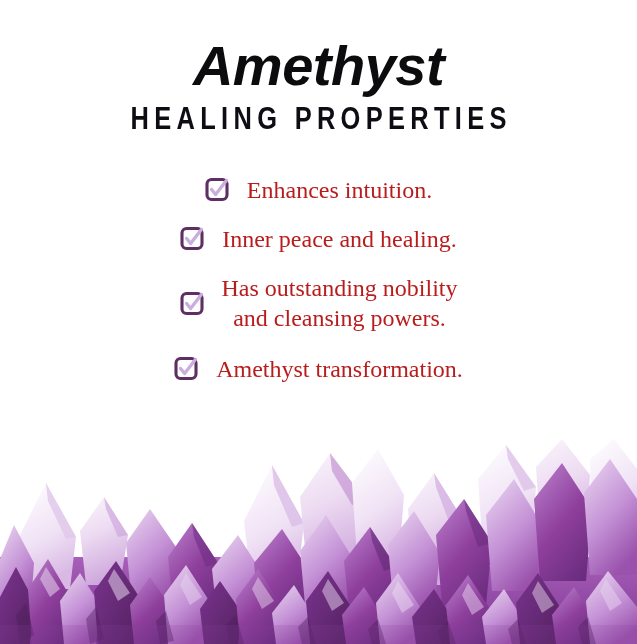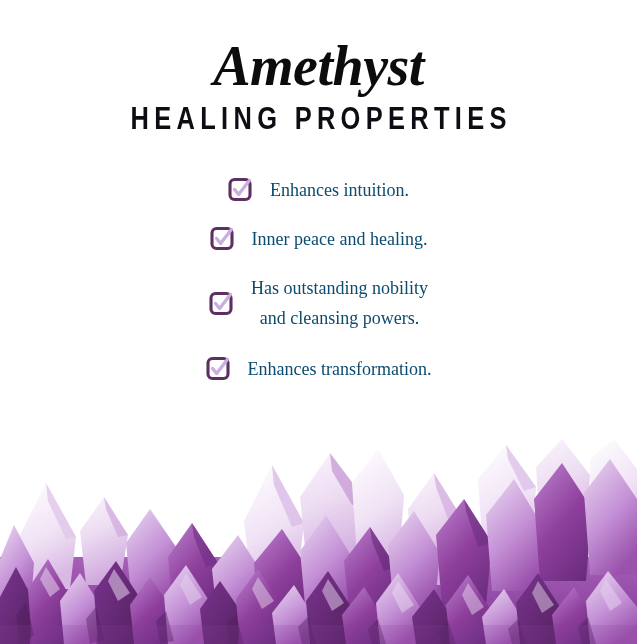--- a/index.html
+++ b/index.html
@@ -28,21 +28,21 @@
     position: absolute;
     top: 0;
     left: 0;
     width: 637px;
     text-align: center;
   }
 
   #title {
     margin: 0;
     padding-top: 36px;
-    font-family: Liberation Serif, serif;
+    font-family: Liberation Sans, sans-serif;
     font-style: italic;
     font-weight: bold;
     font-size: 56px;
     line-height: 60px;
     letter-spacing: -0.5px;
     color: #0c0b0d;
   }
 
   #subtitle {
     margin: 0;
@@ -91,23 +91,23 @@
     margin-right: 17px;
     position: relative;
     top: -1px;
   }
   .checkbox-icon svg { display: block; }
 
   .property-text {
     display: inline-block;
     vertical-align: middle;
     font-family: "Liberation Serif", "DejaVu Serif", serif;
-    font-size: 18px;
+    font-size: 24px;
     line-height: 28px;
-    color: #0c4a6e;
+    color: #b91c1c;
     white-space: pre-line;
     text-align: center;
   }
 
   .property-item.two-line .property-text {
     line-height: 30px;
     position: relative;
     top: -1px;
   }
 
@@ -173,21 +173,21 @@
       </span>
     </li>
 
     <li class="property-item">
       <span class="property-row">
         <span class="checkbox-icon">
           <svg viewBox="0 0 25 25" width="25" height="25" xmlns="http://www.w3.org/2000/svg">
             <rect x="2" y="2.5" width="20" height="20" rx="4.5" ry="4.5" fill="#ffffff" stroke="#5d2f63" stroke-width="3.1"></rect>
             <path d="M6.6 12.4 L10.6 17.6 L21.4 3.4" fill="none" stroke="#c9aede" stroke-width="3.3" stroke-linecap="round" stroke-linejoin="round"></path>
           </svg>
-        </span><span class="property-text">Enhances transformation.</span>
+        </span><span class="property-text">Amethyst transformation.</span>
       </span>
     </li>
 
   </ul>
 
   <div id="crystal-band">
     <svg viewBox="0 0 637 205" preserveAspectRatio="none" xmlns="http://www.w3.org/2000/svg">
       <defs>
         <linearGradient id="gLight" x1="0" y1="0" x2="0.25" y2="1">
           <stop offset="0%" stop-color="#fbf6fc"></stop>

